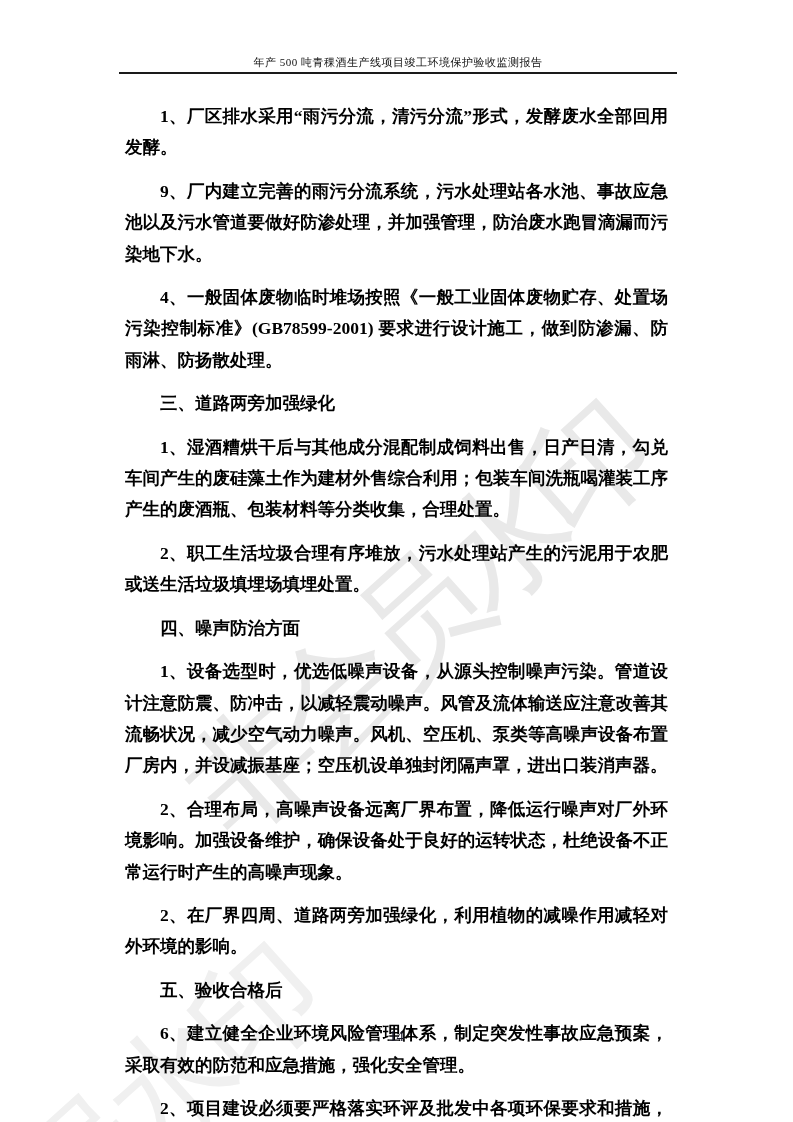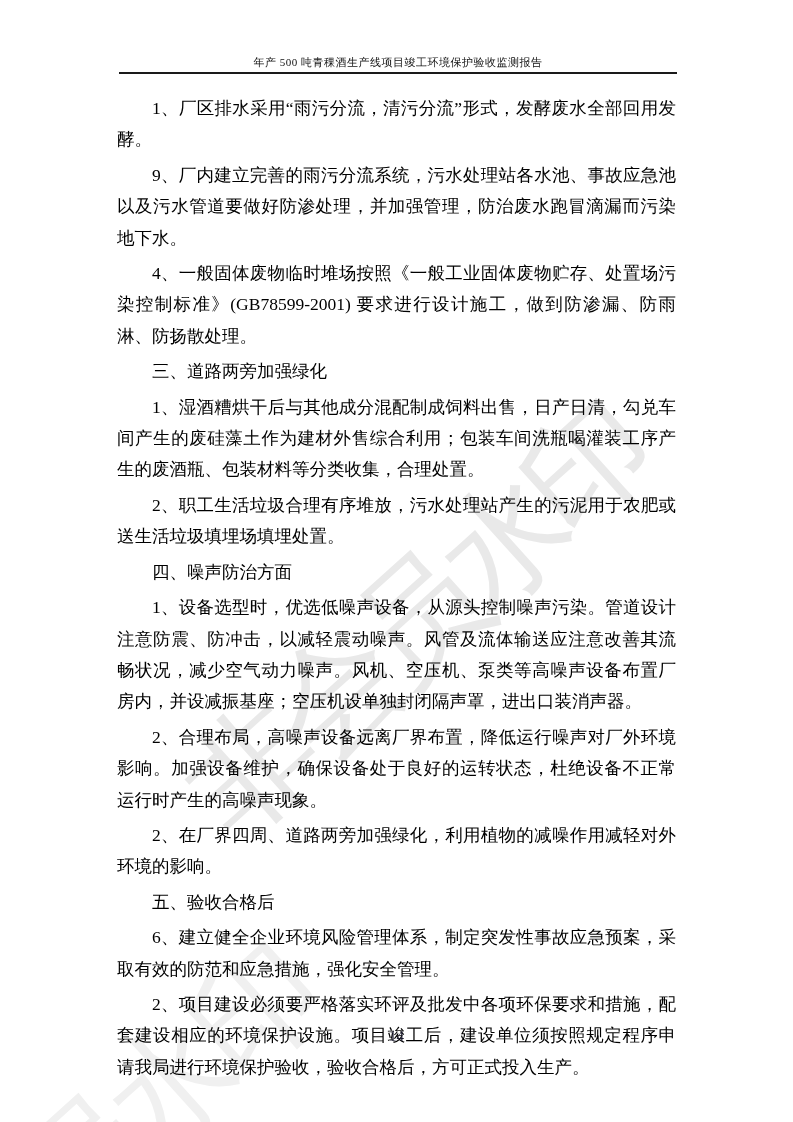--- a/index.html
+++ b/index.html
@@ -57,23 +57,24 @@
     z-index: 1;
     left: 113px;
     top: 89px;
     width: 567px;
     font-size: 17.5px;
     line-height: 31.4px;
     text-align: justify;
     text-justify: inter-ideograph;
   }
   .doc-body p.para {
-    margin: 4px;
+    margin: 12px;
     padding: 0;
     text-indent: 2em;
+    font-weight: bold;
   }
   
   .doc-footer {
     position: absolute;
     z-index: 1;
     left: 0;
     top: 1028px;
     width: 100%;
     text-align: center;
     font-size: 15px;

